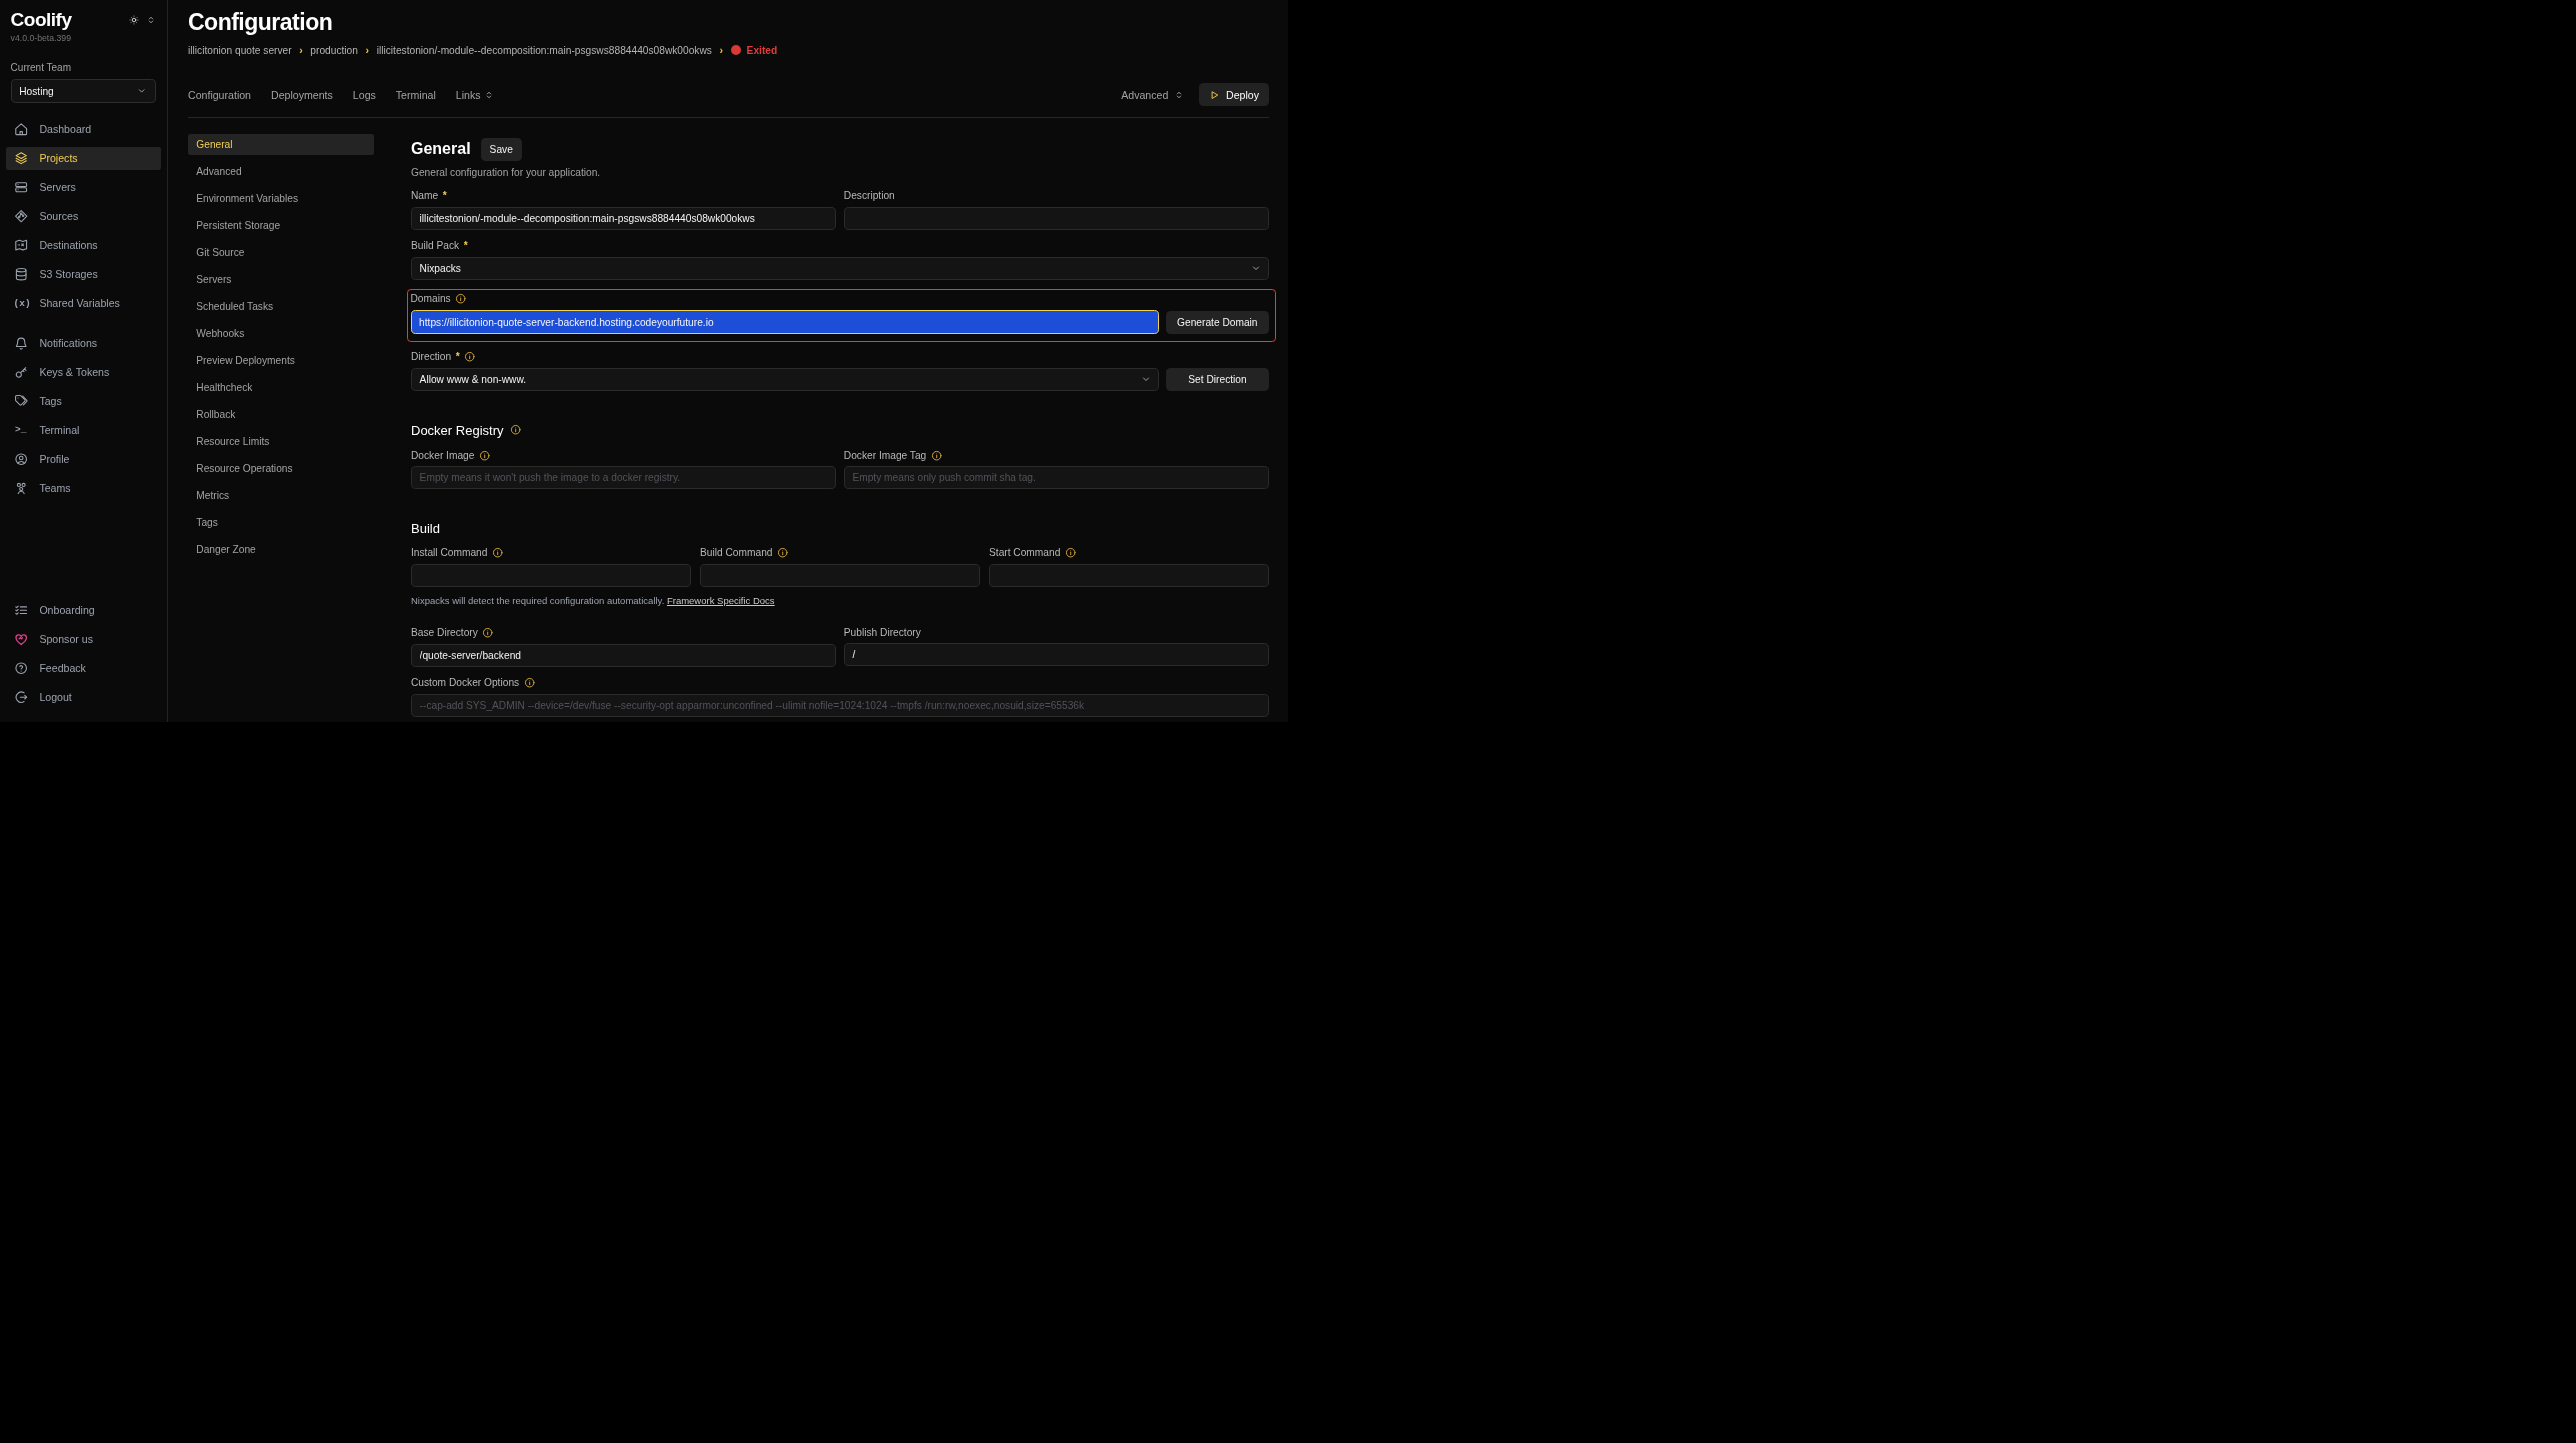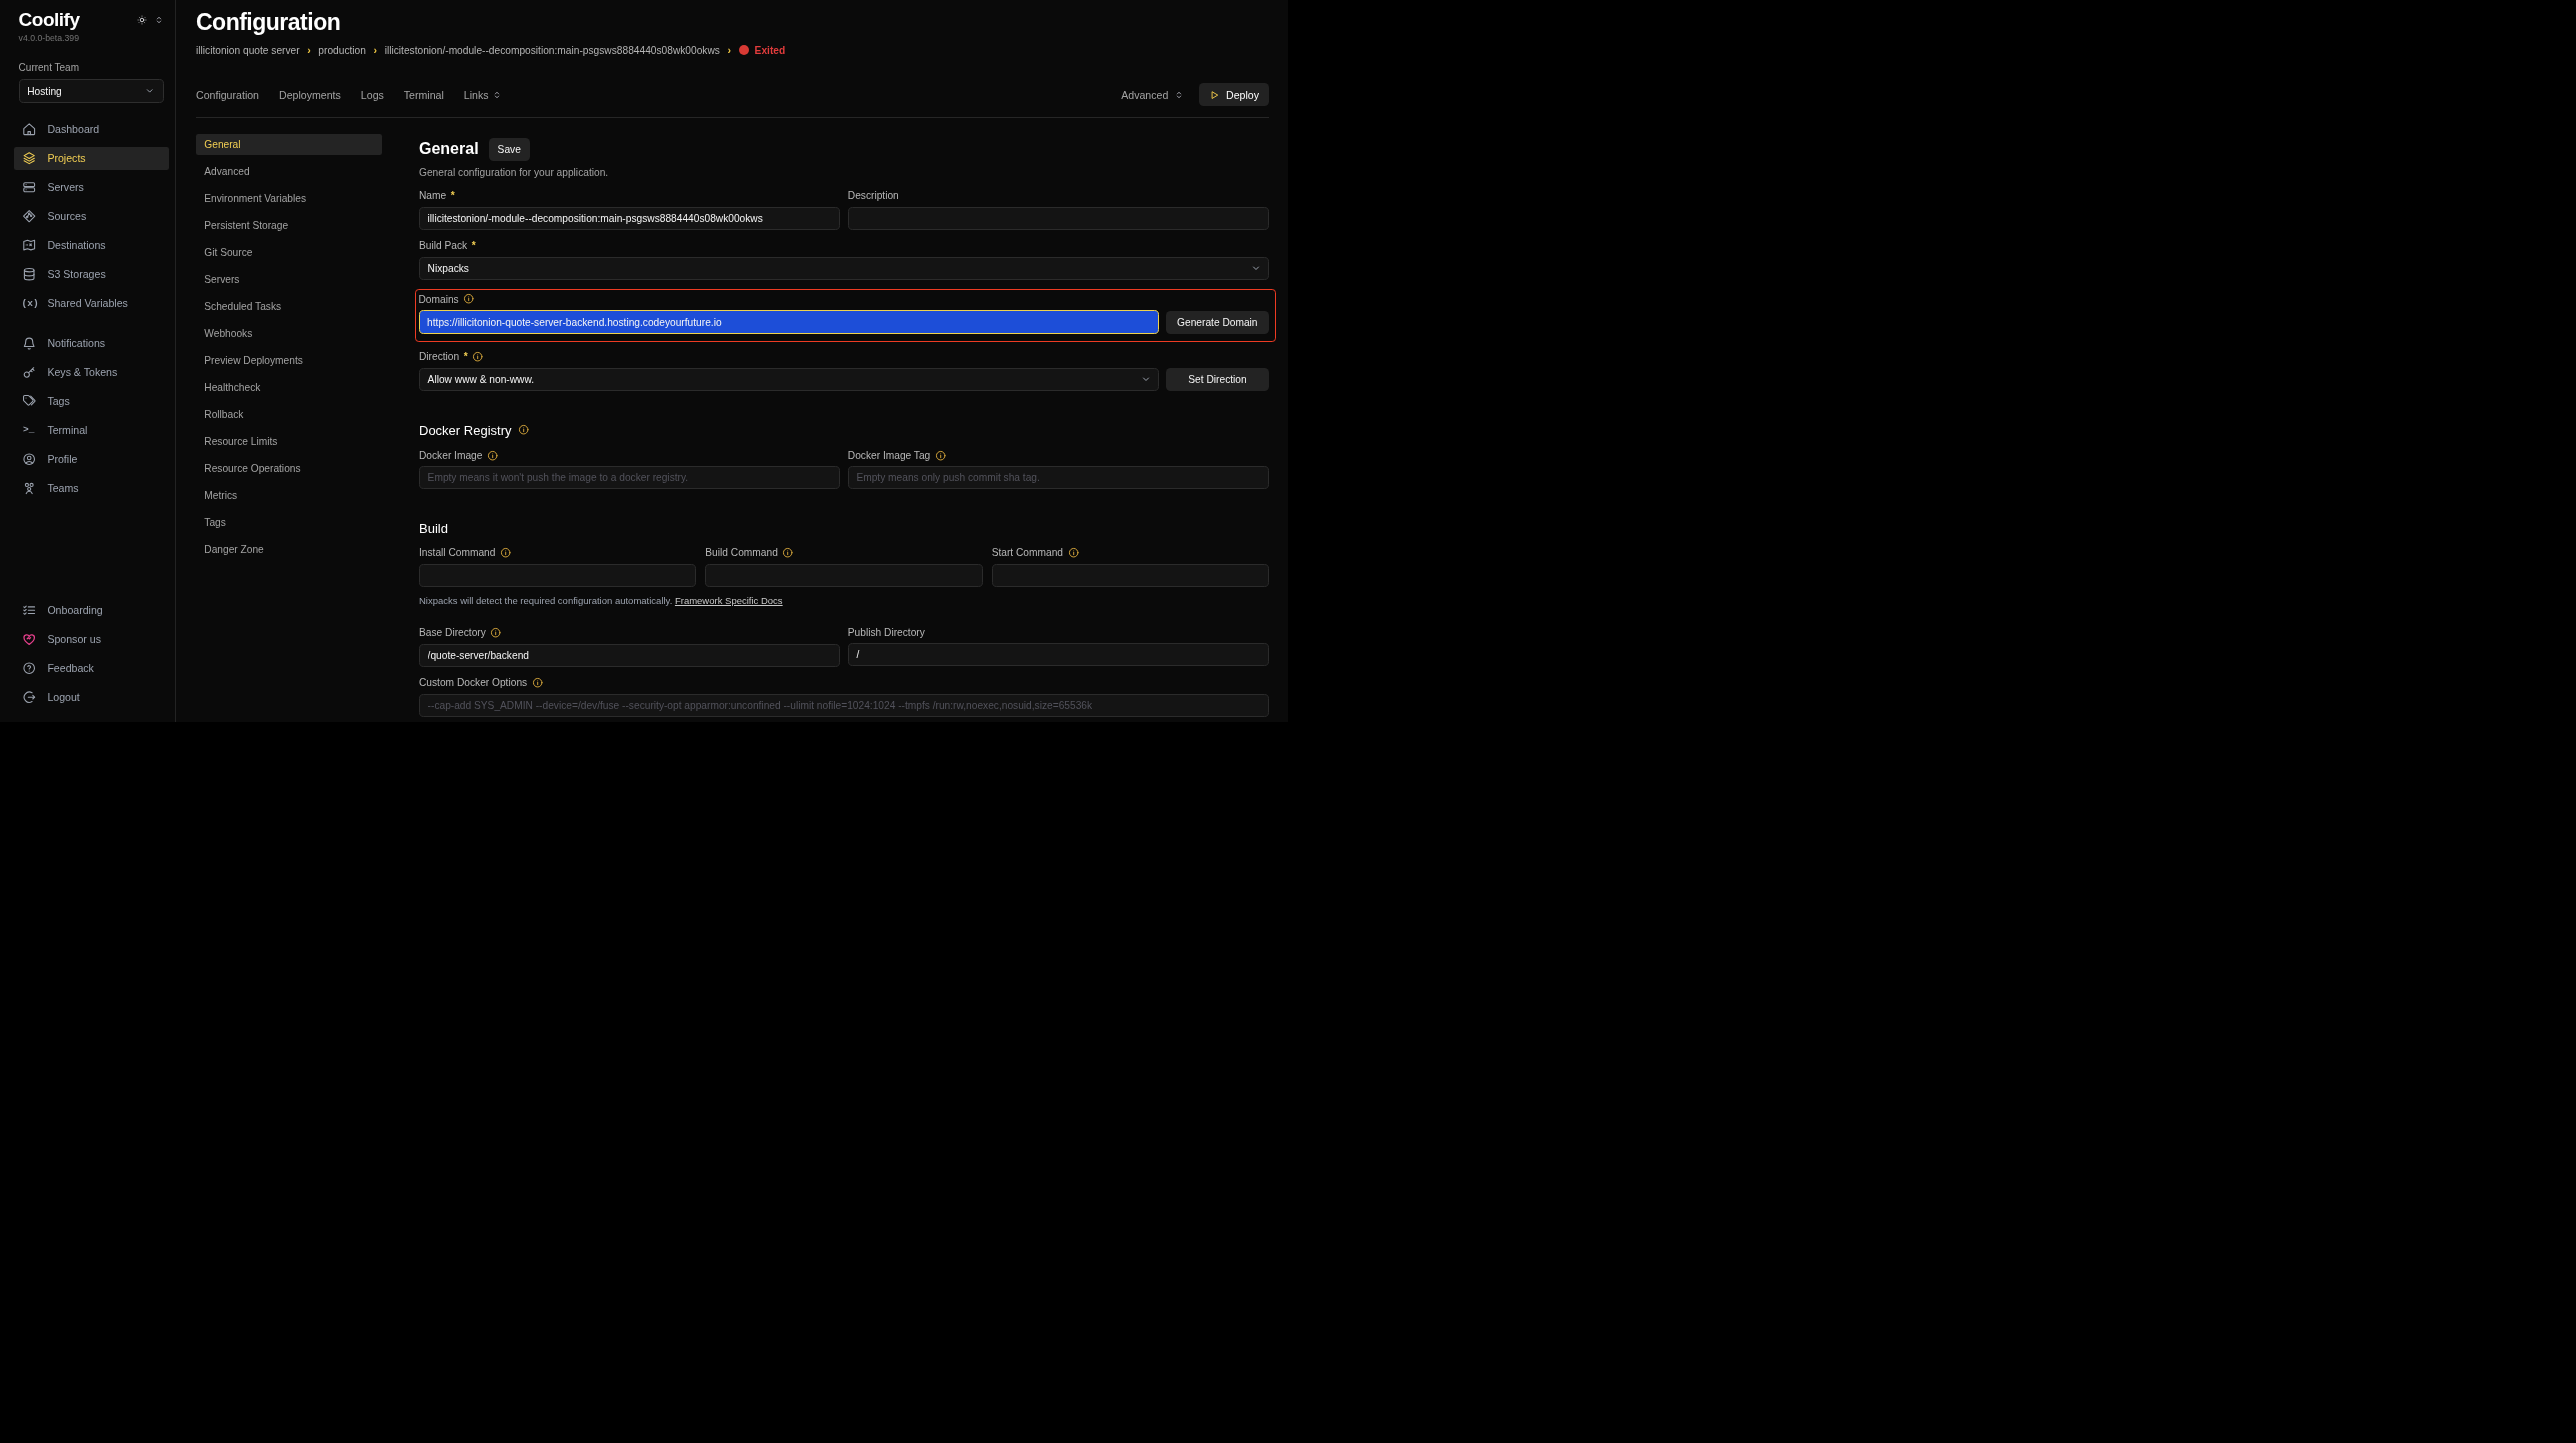--- a/index.html
+++ b/index.html
@@ -1,21 +1,21 @@
 <!DOCTYPE html>
 <html style="font-size:12px"><head>
 <meta charset="utf-8">
 <style>
   * { margin:0; padding:0; box-sizing:border-box; }
   html,body { background:#000; }
   body { font-family:"Liberation Sans","DejaVu Sans",sans-serif; color:#e5e5e5; }
   .app { width:1288px; height:722px; background:#0a0a0a; display:flex; overflow:hidden; }
 
   
-  .sidebar { width:168px; flex:0 0 168px; border-right:0.8px solid #232323; display:flex; flex-direction:column; padding:9px 0 10.6px;margin-left:8px; }
+  .sidebar { width:168px; flex:0 0 168px; border-right:0.8px solid #232323; display:flex; flex-direction:column; padding:9px 0 10.6px; }
   .brand-row { display:flex; align-items:flex-start; justify-content:space-between; padding:0 10.6px; }
   .brand { font-size:19px; font-weight:700; color:#fff; letter-spacing:-0.5px; cursor:pointer; }
   .brand-icons { display:flex; gap:6.8px; margin-top:5.3px; color:#d4d4d8; align-items:center; }
   .icon-sm { width:12px; height:12px; cursor:pointer; }
   .icon-xs { width:10px; height:10px; cursor:pointer; color:#a1a1aa; }
   .version { padding:0 10.6px; font-size:8.7px; color:#737373; margin-top:2.3px; }
   .team-label { padding:0 10.6px; margin-top:19px; font-size:10px; color:#a3a3a3; }
   .team-select { margin:6px 10.6px 0; height:23.5px; background:#121212; border:0.8px solid #2e2e2e; border-radius:4.6px; display:flex; align-items:center; justify-content:space-between; padding:0 7.6px; font-size:10.2px; color:#f5f5f5; cursor:pointer; }
   .team-select .chevron { width:11.4px; height:11.4px; color:#9ca3af; }
   .nav { display:flex; flex-direction:column; margin-top:12px; }
@@ -53,21 +53,21 @@
   .form { flex:1; padding:20px 0 12px; }
   .section-head { display:flex; align-items:center; gap:10px; }
   .h2 { font-size:16px; font-weight:700; color:#fff; }
   .h3 { font-size:13px; font-weight:400; color:#fff; display:flex; align-items:center; gap:6.8px; }
   .btn { background:#232323; border:none; border-radius:4.6px; color:#f5f5f5; font-size:10.2px; height:23px; padding:0 9px; cursor:pointer; font-family:inherit; white-space:nowrap; }
   .subtitle { margin-top:6.8px; font-size:10.2px; color:#a3a3a3; }
   .grid2 { display:grid; grid-template-columns:1fr 1fr; column-gap:7.6px; }
   .grid3 { display:grid; grid-template-columns:1fr 1fr 1fr; column-gap:9px; }
   .mt14 { margin-top:10.6px; } .mt12 { margin-top:9px; } .mt16 { margin-top:12px; }
   .sect { margin-top:32px; }
-  .label { display:flex; align-items:center; gap:4.6px; font-size:10.2px; color:#b8b8b8; margin-bottom:5.3px; }
+  .label { display:flex; align-items:flex-start; gap:4.6px; font-size:10.2px; color:#b8b8b8; margin-bottom:5.3px; }
   .req { color:#f1ce53; font-weight:700; }
   .info { width:11.4px; height:11.4px; color:#d9a93c; cursor:pointer; flex:0 0 11.4px; }
   .input, .select { width:100%; height:23px; background:#141414; border:0.8px solid #2b2b2b; border-radius:4.6px; color:#f5f5f5; font-size:10.2px; padding:0 7.6px; font-family:inherit; outline:none; }
   .input::placeholder { color:#52525b; }
   .selectwrap { position:relative; }
   .select { display:flex; align-items:center; cursor:pointer;text-align:right; }
   .selectwrap .chevron { position:absolute; right:6.8px; top:5.3px; width:12px; height:12px; color:#9ca3af; pointer-events:none; }
   .domains-box { border:1.5px solid #ee3b23; border-radius:3.8px; margin:9px -6.8px 0 -3.8px; padding:3.8px 6px 6.8px 2.3px; }
   .inline-row { display:flex; gap:6.8px; align-items:center; }
   .inline-row .grow { flex:1; }

